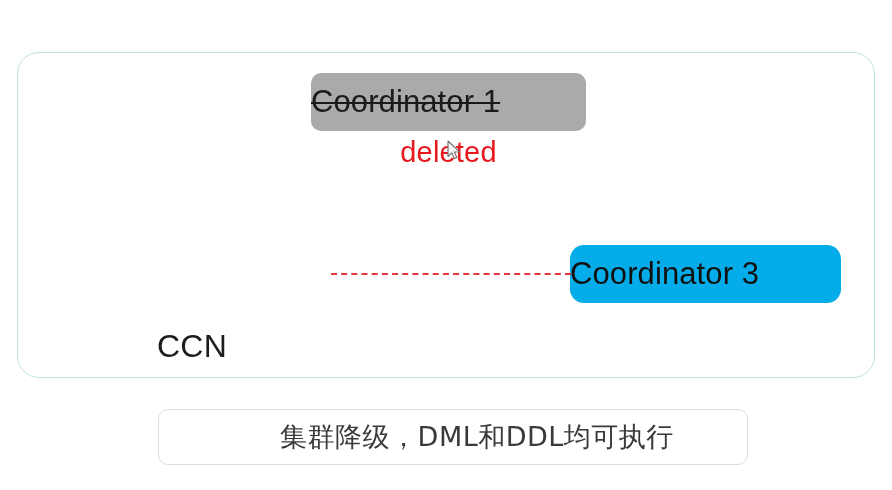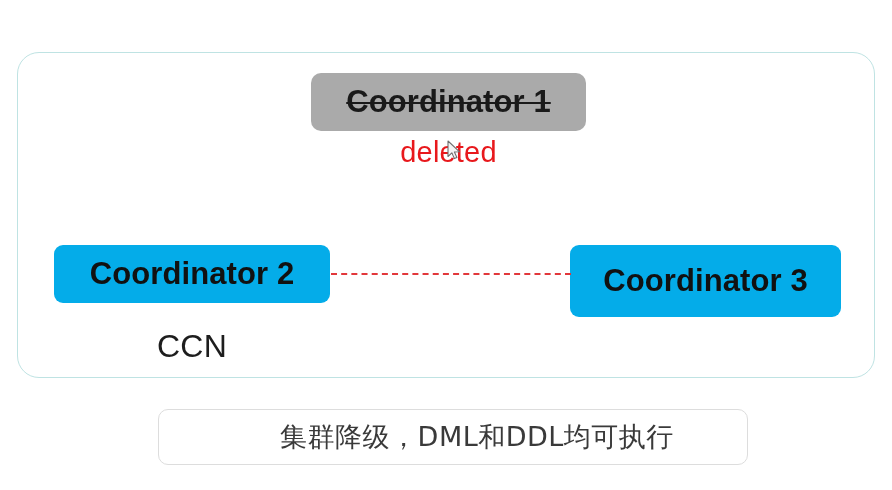--- a/index.html
+++ b/index.html
@@ -35,24 +35,23 @@
     border-radius: 22px;
     background: #ffffff;
   }
 
   
   .node {
     position: absolute;
     box-sizing: border-box;
     display: flex;
     align-items: center;
-    justify-content: center;
+    justify-content: flex-start;
     border-radius: 9px;
     white-space: nowrap;
-    font-weight: bold;
   }
 
   #node-coordinator-1 {
     left: 311px;
     top: 73px;
     width: 275px;
     height: 58px;
     background: #aaaaaa;
     border-radius: 10px;
   }
@@ -69,22 +68,23 @@
     left: 54px;
     top: 245px;
     width: 276px;
     height: 58px;
     background: #04ace9;
   }
   #node-coordinator-3 {
     left: 570px;
     top: 245px;
     width: 271px;
-    height: 72px;
+    height: 58px;
     background: #04ace9;
+    border-radius: 14px;
   }
   #node-coordinator-2 .node-label,
   #node-coordinator-3 .node-label {
     font-size: 31px;
     color: #111111;
     letter-spacing: 0.1px;
   }
 
   
   #deleted-annotation {
@@ -166,23 +166,20 @@
 <div id="stage">
 
   <div id="cluster-panel"></div>
 
   <div class="node" id="node-coordinator-1">
     <span class="node-label">Coordinator 1</span>
   </div>
 
   <div id="deleted-annotation">deleted</div>
 
-  <div class="node" id="node-coordinator-2">
-    <span class="node-label">Coordinator 2</span>
-  </div>
 
   <div class="node" id="node-coordinator-3">
     <span class="node-label">Coordinator 3</span>
   </div>
 
   <div id="link-coordinator-2-3">
     <div class="dash-line"></div>
   </div>
 
   <div id="ccn-label">CCN</div>

